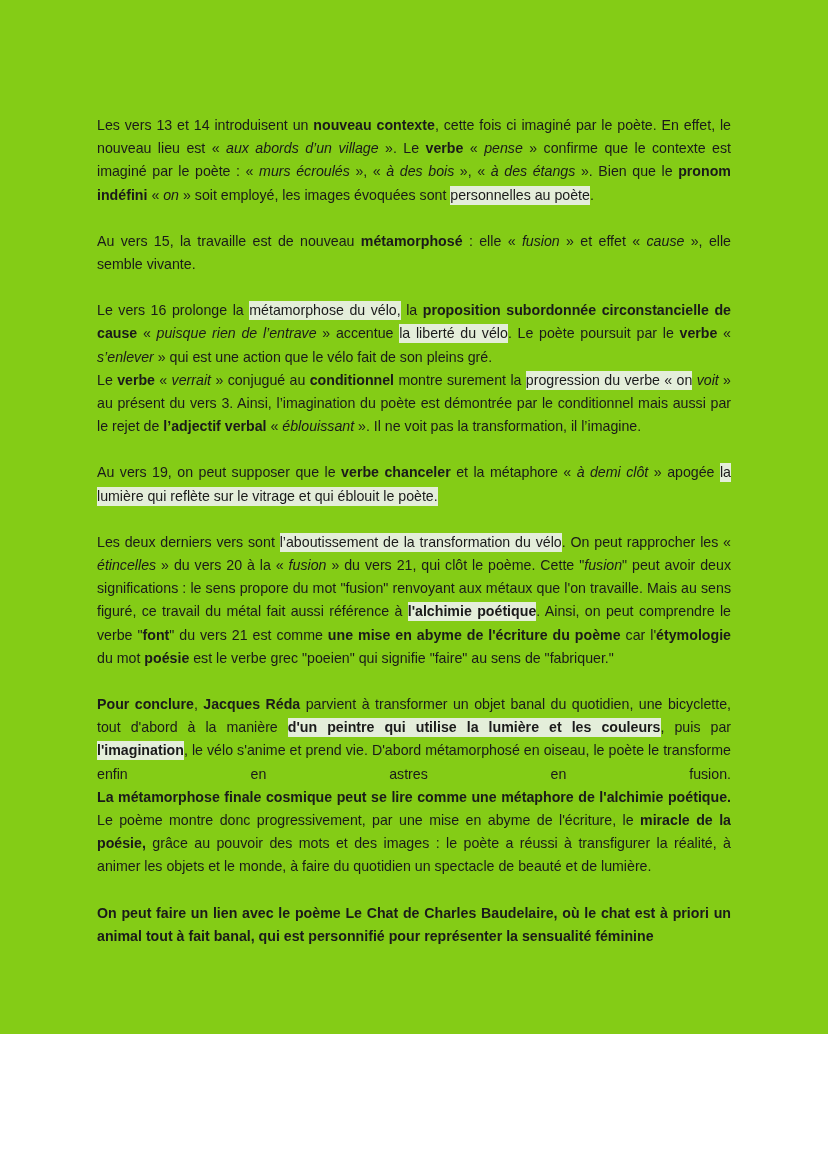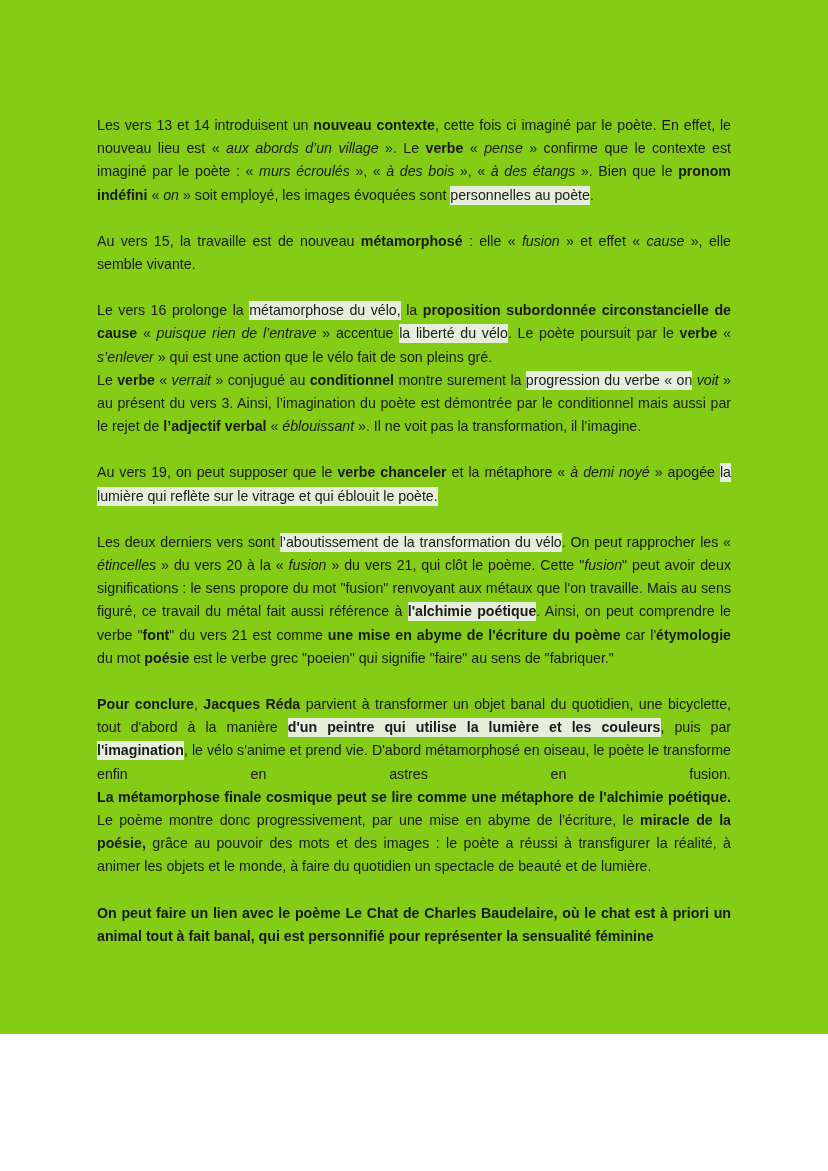--- a/index.html
+++ b/index.html
@@ -47,19 +47,19 @@
 </style>
 </head>
 <body>
 
 <div id="page">
   <div id="doc-body">
       <p class="para"><span>Les vers 13 et 14 introduisent un </span><b>nouveau contexte</b><span>, cette fois ci imaginé par le poète. En effet, le nouveau lieu est « </span><i>aux abords d’un village</i><span> ». Le </span><b>verbe</b><span> « </span><i>pense</i><span> » confirme que le contexte est imaginé par le poète : « </span><i>murs écroulés</i><span> », « </span><i>à des bois</i><span> », « </span><i>à des étangs</i><span> ». Bien que le </span><b>pronom indéfini</b><span> « </span><i>on</i><span> » soit employé, les images évoquées sont </span><span class="hl">personnelles au poète</span><span>.</span></p>
       <p class="para" style="margin-top: 23px;"><span>Au vers 15, la travaille est de nouveau </span><b>métamorphosé</b><span> : elle « </span><i>fusion</i><span> » et effet « </span><i>cause</i><span> », elle semble vivante.</span></p>
       <p class="para" style="margin-top: 23px;"><span>Le vers 16 prolonge la </span><span class="hl">métamorphose du vélo,</span><span> la </span><b>proposition subordonnée circonstancielle de cause</b><span> « </span><i>puisque rien de l’entrave</i><span> » accentue </span><span class="hl">la liberté du vélo</span><span>. Le poète poursuit par le </span><b>verbe</b><span> « </span><i>s’enlever</i><span> » qui est une action que le vélo fait de son pleins gré.</span></p>
       <p class="para"><span>Le </span><b>verbe</b><span> « </span><i>verrait</i><span> » conjugué au </span><b>conditionnel</b><span> montre surement la </span><span class="hl">progression du verbe « on</span><span> </span><i>voit</i><span> » au présent du vers 3. Ainsi, l’imagination du poète est démontrée par le conditionnel mais aussi par le rejet de </span><b>l’adjectif verbal</b><span> « </span><i>éblouissant</i><span> ». Il ne voit pas la transformation, il l’imagine.</span></p>
-      <p class="para" style="margin-top: 23px;"><span>Au vers 19, on peut supposer que le </span><b>verbe chanceler</b><span> et la métaphore « </span><i>à demi noyé</i><span> » apogée </span><span class="hl">la lumière qui reflète sur le vitrage et qui éblouit le poète.</span></p>
+      <p class="para" style="margin-top: 23px;"><span>Au vers 19, on peut supposer que le </span><b>verbe chanceler</b><span> et la métaphore « </span><i>à demi clôt</i><span> » apogée </span><span class="hl">la lumière qui reflète sur le vitrage et qui éblouit le poète.</span></p>
       <p class="para" style="margin-top: 23px;"><span>Les deux derniers vers sont </span><span class="hl">l’aboutissement de la transformation du vélo</span><span>. On peut rapprocher les « </span><i>étincelles</i><span> » du vers 20 à la « </span><i>fusion</i><span> » du vers 21, qui clôt le poème. Cette "</span><i>fusion</i><span>" peut avoir deux significations : le sens propore du mot "fusion" renvoyant aux métaux que l'on travaille. Mais au sens figuré, ce travail du métal fait aussi référence à </span><span class="hl" style="font-weight: 700;">l'alchimie poétique</span><span>. Ainsi, on peut comprendre le verbe "</span><b>font</b><span>" du vers 21 est comme </span><b>une mise en abyme de l'écriture du poème</b><span> car l'</span><b>étymologie</b><span> du mot </span><b>poésie</b><span> est le verbe grec "poeien" qui signifie "faire" au sens de "fabriquer."</span></p>
       <p class="para" style="margin-top: 23px; text-align-last: justify;"><b>Pour conclure</b><span>, </span><b>Jacques Réda</b><span> parvient à transformer un objet banal du quotidien, une bicyclette, tout d'abord à la manière </span><span class="hl" style="font-weight: 700;">d'un peintre qui utilise la lumière et les couleurs</span><span>, puis par </span><span class="hl" style="font-weight: 700;">l'imagination</span><span>, le vélo s'anime et prend vie. D'abord métamorphosé en oiseau, le poète le transforme enfin en astres en fusion.</span></p>
       <p class="para"><b>La métamorphose finale cosmique peut se lire comme une métaphore de l'alchimie poétique.</b><span> Le poème montre donc progressivement, par une mise en abyme de l'écriture, le </span><b>miracle de la poésie,</b><span> grâce au pouvoir des mots et des images : le poète a réussi à transfigurer la réalité, à animer les objets et le monde, à faire du quotidien un spectacle de beauté et de lumière.</span></p>
       <p class="para" style="margin-top: 23px;"><span class="bi">On peut faire un lien avec le poème Le Chat de Charles Baudelaire, où le chat est à priori un animal tout à fait banal, qui est personnifié pour représenter la sensualité féminine</span></p>
     </div>
 </div>
 
 </body></html>

